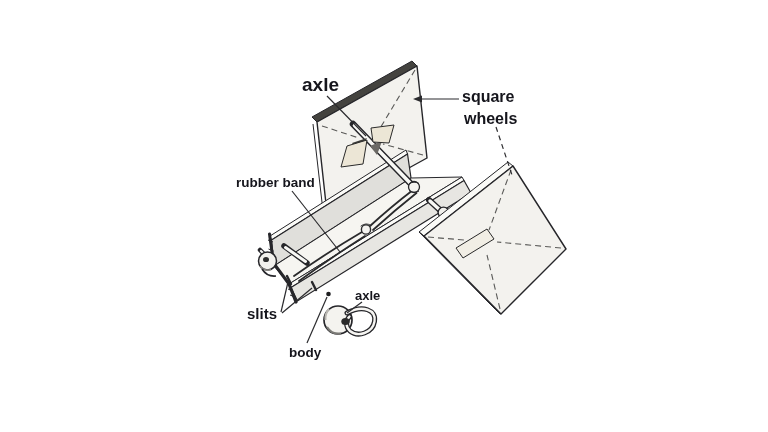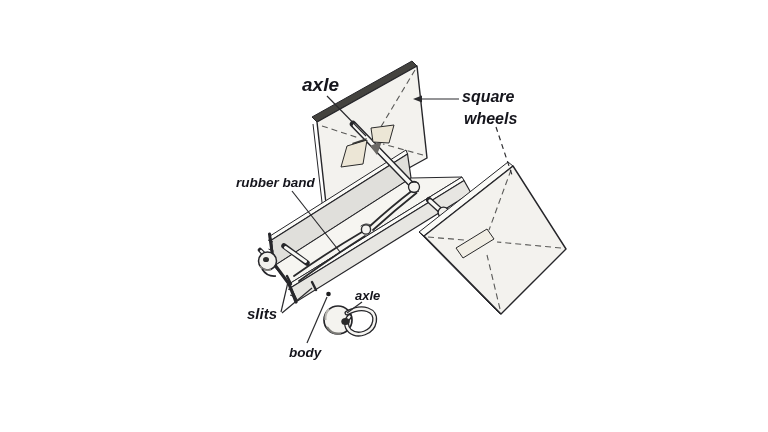--- a/index.html
+++ b/index.html
@@ -1,17 +1,17 @@
 <!DOCTYPE html>
 <html><head>
 <meta charset="utf-8">
 <style>
   html,body{margin:0;padding:0;background:#ffffff;}
   .stage{position:relative;width:768px;height:432px;background:#ffffff;overflow:hidden;
-         font-family:"Liberation Sans", sans-serif;font-style:italic;}
+         font-family:"Liberation Sans", sans-serif;}
   svg{position:absolute;left:0;top:0;}
   .lbl{font-family:"Liberation Sans", sans-serif;font-weight:bold;fill:#15151c;}
   .leader{stroke:#2b2b2e;stroke-width:1.2;fill:none;}
   .art{stroke:#26262a;fill:none;}
 </style>
 </head>
 <body>
 
 <div class="stage">
 <svg width="768" height="432" viewBox="0 0 768 432">

